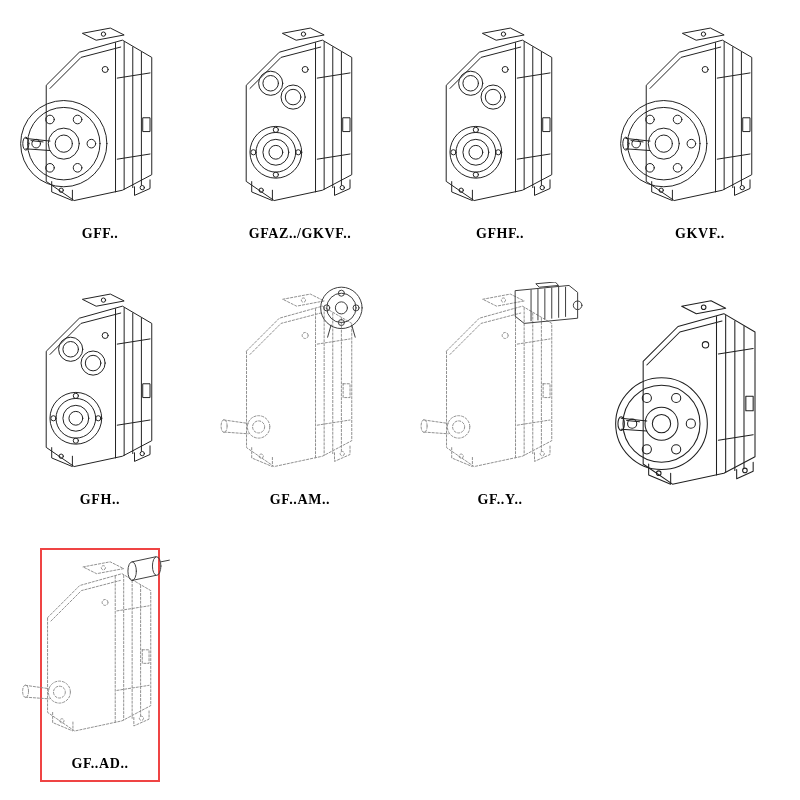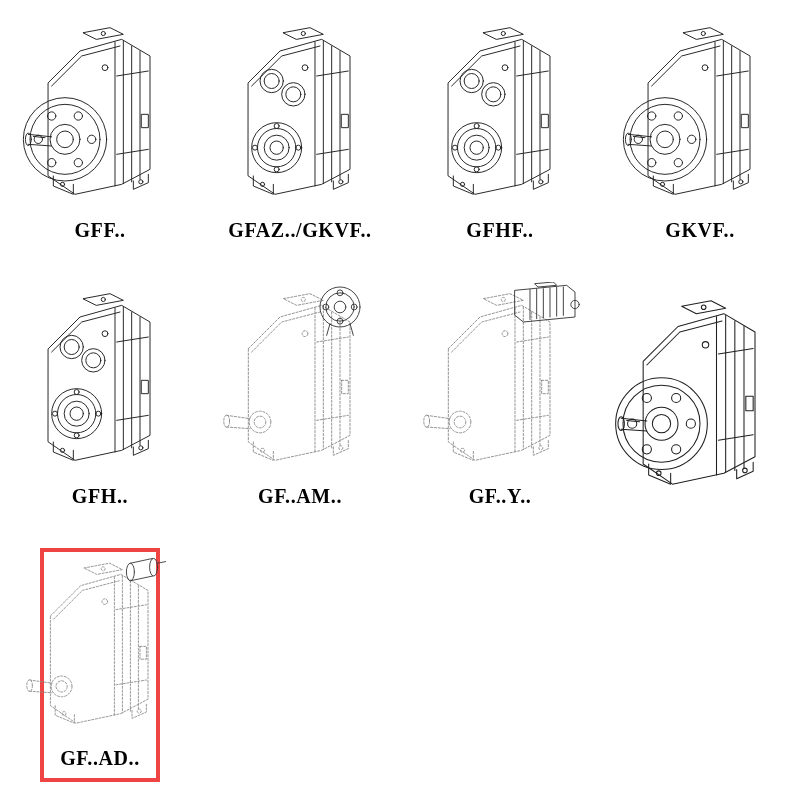--- a/index.html
+++ b/index.html
@@ -11,28 +11,28 @@
   .grid{
     display:grid;
     grid-template-columns:repeat(4,200px);
     grid-template-rows:repeat(3,266px);
     width:800px;height:798px;
   }
   .cell{
     display:flex;flex-direction:column;align-items:center;justify-content:flex-end;
     box-sizing:border-box;padding-bottom:8px;
   }
-  .cell.boxed{border:4px solid #ef4444;justify-content:center;}
+  .cell.boxed{border:2px solid #ef4444;justify-content:center;}
   .cell svg{width:184px;height:220px;display:block;}
   .gbx{fill:none;stroke:#202020;stroke-width:1.15;stroke-linejoin:round;stroke-linecap:round;}
   .gbx.dashed{stroke:#8f8f8f;}
   .gbx.dashed use{stroke-dasharray:2.6 2;}
   .gbx use.solid{stroke-dasharray:none;stroke:#3c3c3c;}
   .label{
-    font-weight:bold;font-size:20px;letter-spacing:0.6px;color:#000;
+    font-weight:bold;font-size:14px;letter-spacing:0.6px;color:#000;
     margin-top:3px;white-space:nowrap;
   }
   .defs-holder{position:absolute;width:0;height:0;overflow:hidden;}
 </style>
 </head>
 <body>
 
 <svg class="defs-holder" aria-hidden="true">
   <defs>
     <g id="sym-body">

